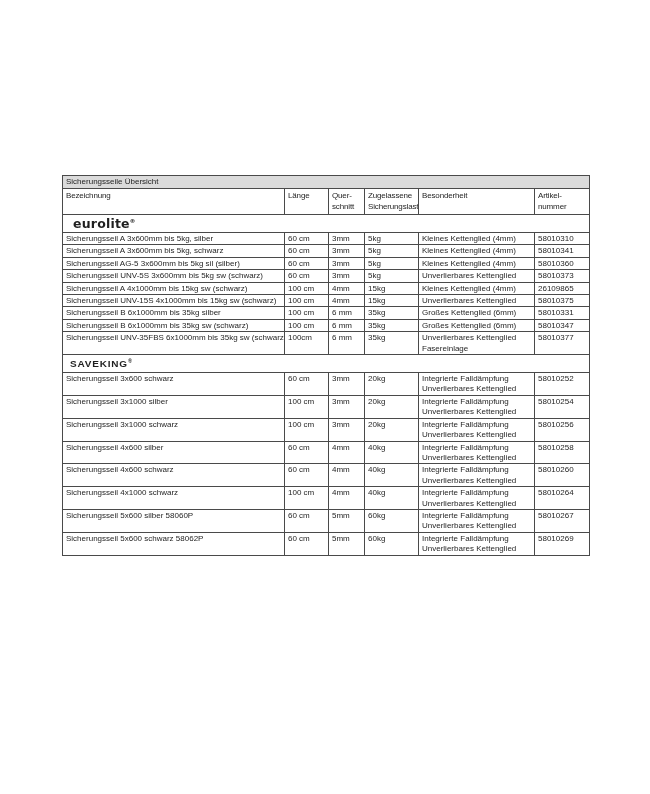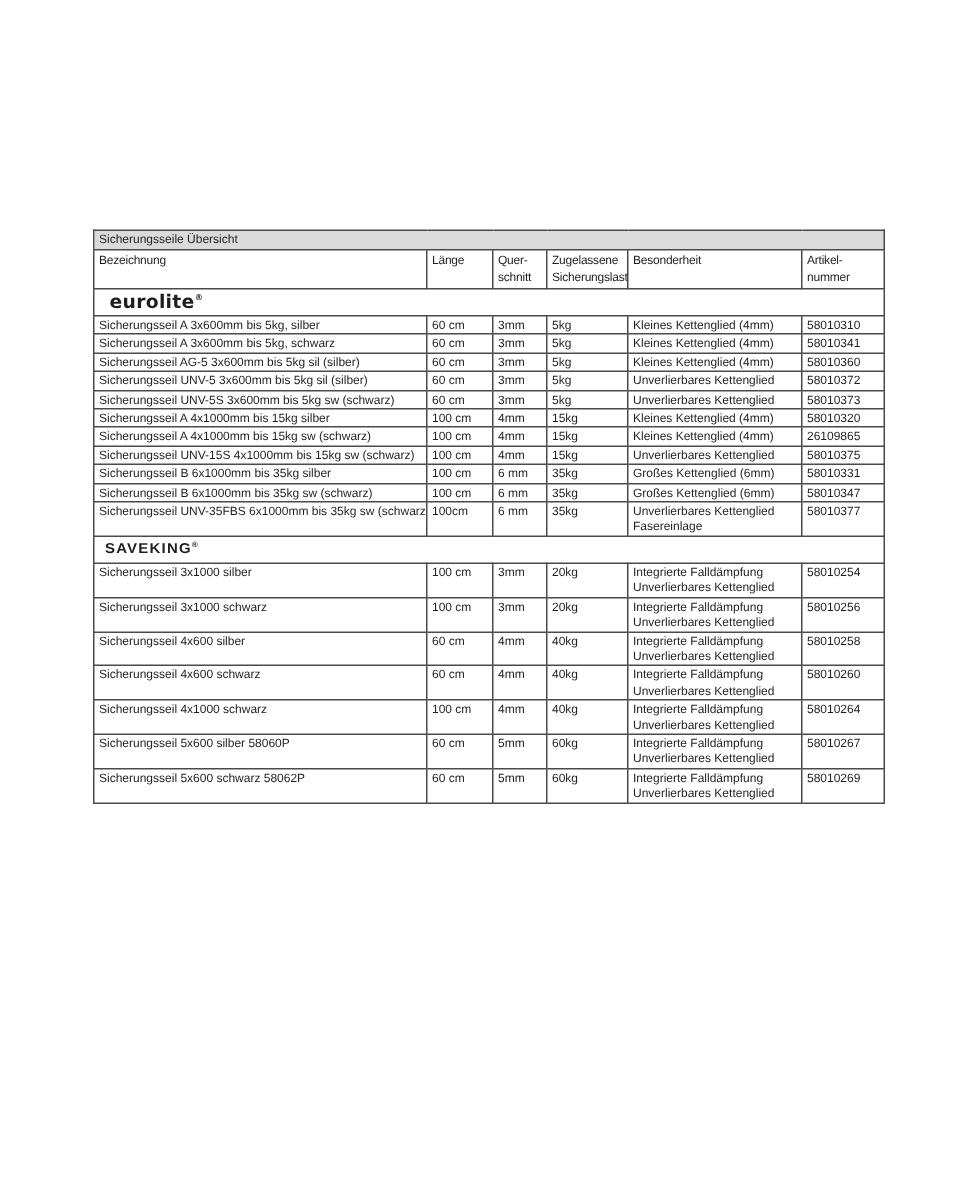--- a/index.html
+++ b/index.html
@@ -8,21 +8,21 @@
     width: 650px;
     height: 794px;
     background: #ffffff;
     font-family: "Liberation Sans", sans-serif;
     color: #1f1f1f;
     overflow: hidden;
   }
   table.overview {
     position: absolute;
     left: 62px;
-    top: 153px;
+    top: 175px;
     width: 527px;
     border-collapse: collapse;
     table-layout: fixed;
     font-size: 8px;
     color: #1f1f1f;
   }
   table.overview td {
     border: 1px solid #4a4a4a;
     vertical-align: top;
     padding: 1px 3px 0 3px;
@@ -109,42 +109,26 @@
         </tr>
         <tr class="r1">
           <td>Sicherungsseil AG-5 3x600mm bis 5kg sil (silber)</td>
           <td>60 cm</td>
           <td>3mm</td>
           <td>5kg</td>
           <td>Kleines Kettenglied (4mm)</td>
           <td>58010360</td>
         </tr>
         <tr class="r1">
-          <td>Sicherungsseil UNV-5 3x600mm bis 5kg sil (silber)</td>
-          <td>60 cm</td>
-          <td>3mm</td>
-          <td>5kg</td>
-          <td>Unverlierbares Kettenglied</td>
-          <td>58010372</td>
-        </tr>
-        <tr class="r1">
           <td>Sicherungsseil UNV-5S 3x600mm bis 5kg sw (schwarz)</td>
           <td>60 cm</td>
           <td>3mm</td>
           <td>5kg</td>
           <td>Unverlierbares Kettenglied</td>
           <td>58010373</td>
-        </tr>
-        <tr class="r1">
-          <td>Sicherungsseil A 4x1000mm bis 15kg silber</td>
-          <td>100 cm</td>
-          <td>4mm</td>
-          <td>15kg</td>
-          <td>Kleines Kettenglied (4mm)</td>
-          <td>58010320</td>
         </tr>
         <tr class="r1">
           <td>Sicherungsseil A 4x1000mm bis 15kg sw (schwarz)</td>
           <td>100 cm</td>
           <td>4mm</td>
           <td>15kg</td>
           <td>Kleines Kettenglied (4mm)</td>
           <td>26109865</td>
         </tr>
         <tr class="r1">
@@ -177,20 +161,29 @@
           <td>6 mm</td>
           <td>35kg</td>
           <td>Unverlierbares Kettenglied
 Fasereinlage</td>
           <td>58010377</td>
         </tr>
         <tr class="logo-row">
           <td colspan="6"><span class="brand brand-saveking">SAVEKING<sup class="reg">®</sup></span></td>
         </tr>
         <tr class="r2">
+          <td>Sicherungsseil 3x600 schwarz</td>
+          <td>60 cm</td>
+          <td>3mm</td>
+          <td>20kg</td>
+          <td>Integrierte Falldämpfung
+Unverlierbares Kettenglied</td>
+          <td>58010252</td>
+        </tr>
+        <tr class="r2">
           <td>Sicherungsseil 3x1000 silber</td>
           <td>100 cm</td>
           <td>3mm</td>
           <td>20kg</td>
           <td>Integrierte Falldämpfung
 Unverlierbares Kettenglied</td>
           <td>58010254</td>
         </tr>
         <tr class="r2">
           <td>Sicherungsseil 3x1000 schwarz</td>

